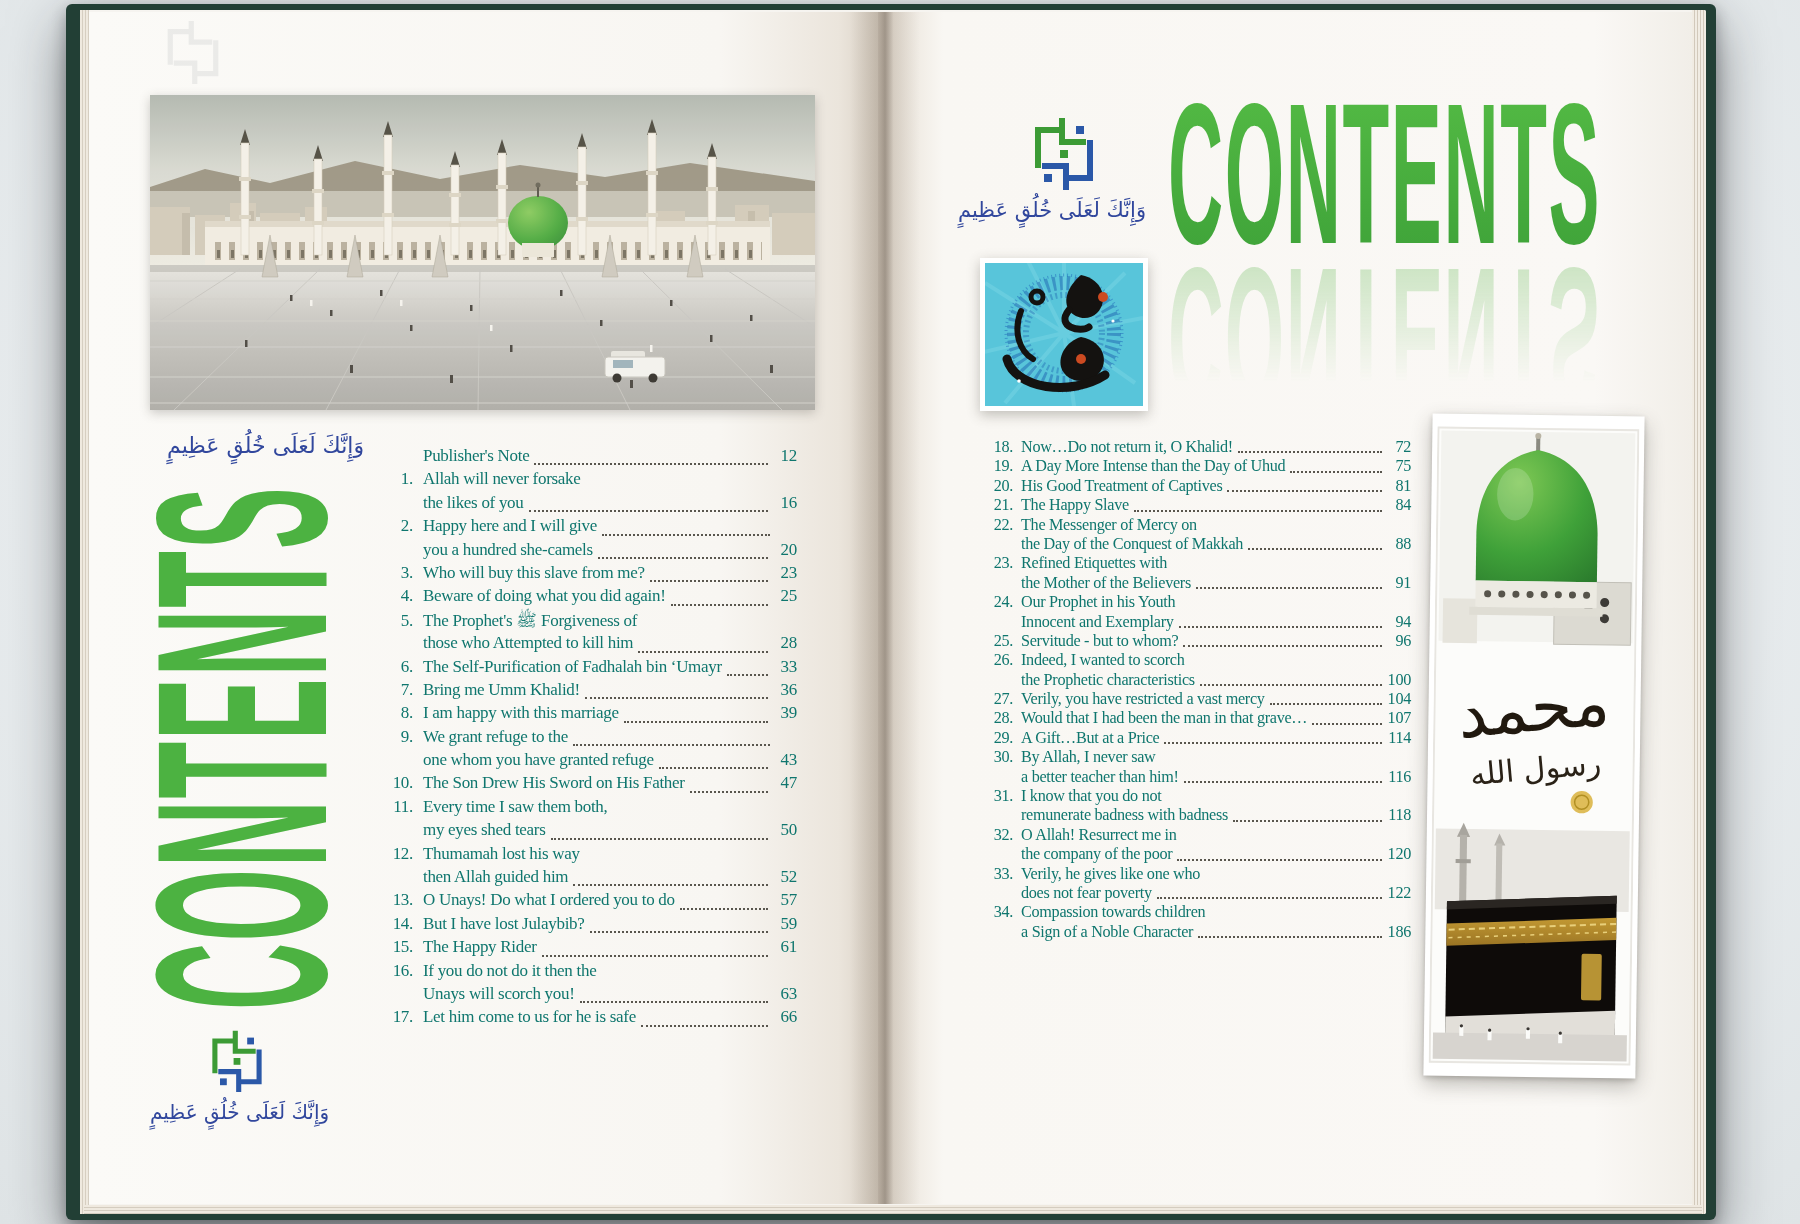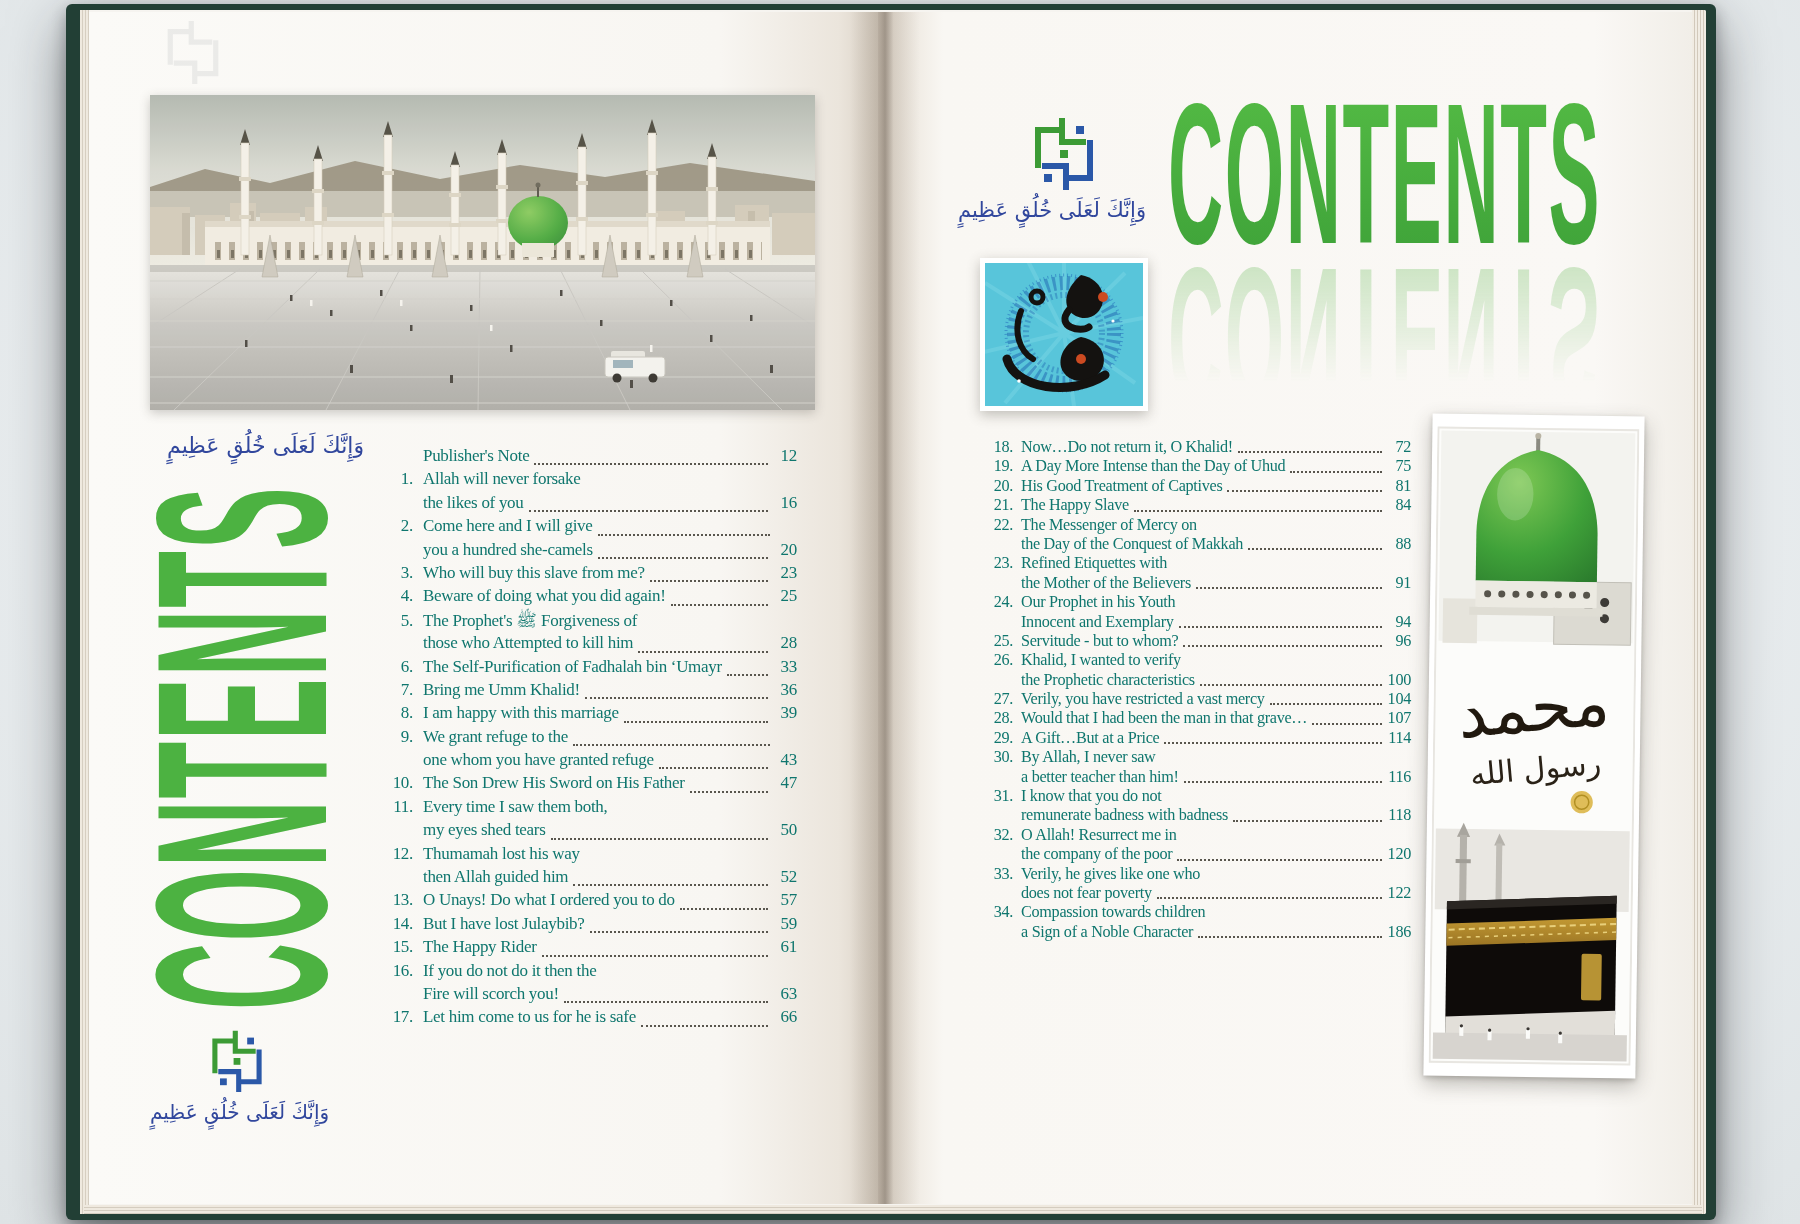--- a/index.html
+++ b/index.html
@@ -305,21 +305,21 @@
       <span class="toc-text">Allah will never forsake</span>
     </div>
     <div class="toc-line">
       <span class="toc-num"></span>
       <span class="toc-text">the likes of you</span>
       <span class="toc-dots"></span>
       <span class="toc-page">16</span>
     </div>
     <div class="toc-line">
       <span class="toc-num">2.</span>
-      <span class="toc-text">Come here and I will give</span>
+      <span class="toc-text">Happy here and I will give</span>
       <span class="toc-dots"></span>
       <span class="toc-spacer"></span>
     </div>
     <div class="toc-line">
       <span class="toc-num"></span>
       <span class="toc-text">you a hundred she-camels</span>
       <span class="toc-dots"></span>
       <span class="toc-page">20</span>
     </div>
     <div class="toc-line">
@@ -417,21 +417,21 @@
       <span class="toc-text">The Happy Rider</span>
       <span class="toc-dots"></span>
       <span class="toc-page">61</span>
     </div>
     <div class="toc-line">
       <span class="toc-num">16.</span>
       <span class="toc-text">If you do not do it then the</span>
     </div>
     <div class="toc-line">
       <span class="toc-num"></span>
-      <span class="toc-text">Fire will scorch you!</span>
+      <span class="toc-text">Unays will scorch you!</span>
       <span class="toc-dots"></span>
       <span class="toc-page">63</span>
     </div>
     <div class="toc-line">
       <span class="toc-num">17.</span>
       <span class="toc-text">Let him come to us for he is safe</span>
       <span class="toc-dots"></span>
       <span class="toc-page">66</span>
     </div>
   </div>
@@ -539,21 +539,21 @@
       <span class="toc-page">94</span>
     </div>
     <div class="toc-line">
       <span class="toc-num">25.</span>
       <span class="toc-text">Servitude - but to whom?</span>
       <span class="toc-dots"></span>
       <span class="toc-page">96</span>
     </div>
     <div class="toc-line">
       <span class="toc-num">26.</span>
-      <span class="toc-text">Khalid, I wanted to verify</span>
+      <span class="toc-text">Indeed, I wanted to scorch</span>
     </div>
     <div class="toc-line">
       <span class="toc-num"></span>
       <span class="toc-text">the Prophetic characteristics</span>
       <span class="toc-dots"></span>
       <span class="toc-page">100</span>
     </div>
     <div class="toc-line">
       <span class="toc-num">27.</span>
       <span class="toc-text">Verily, you have restricted a vast mercy</span>

